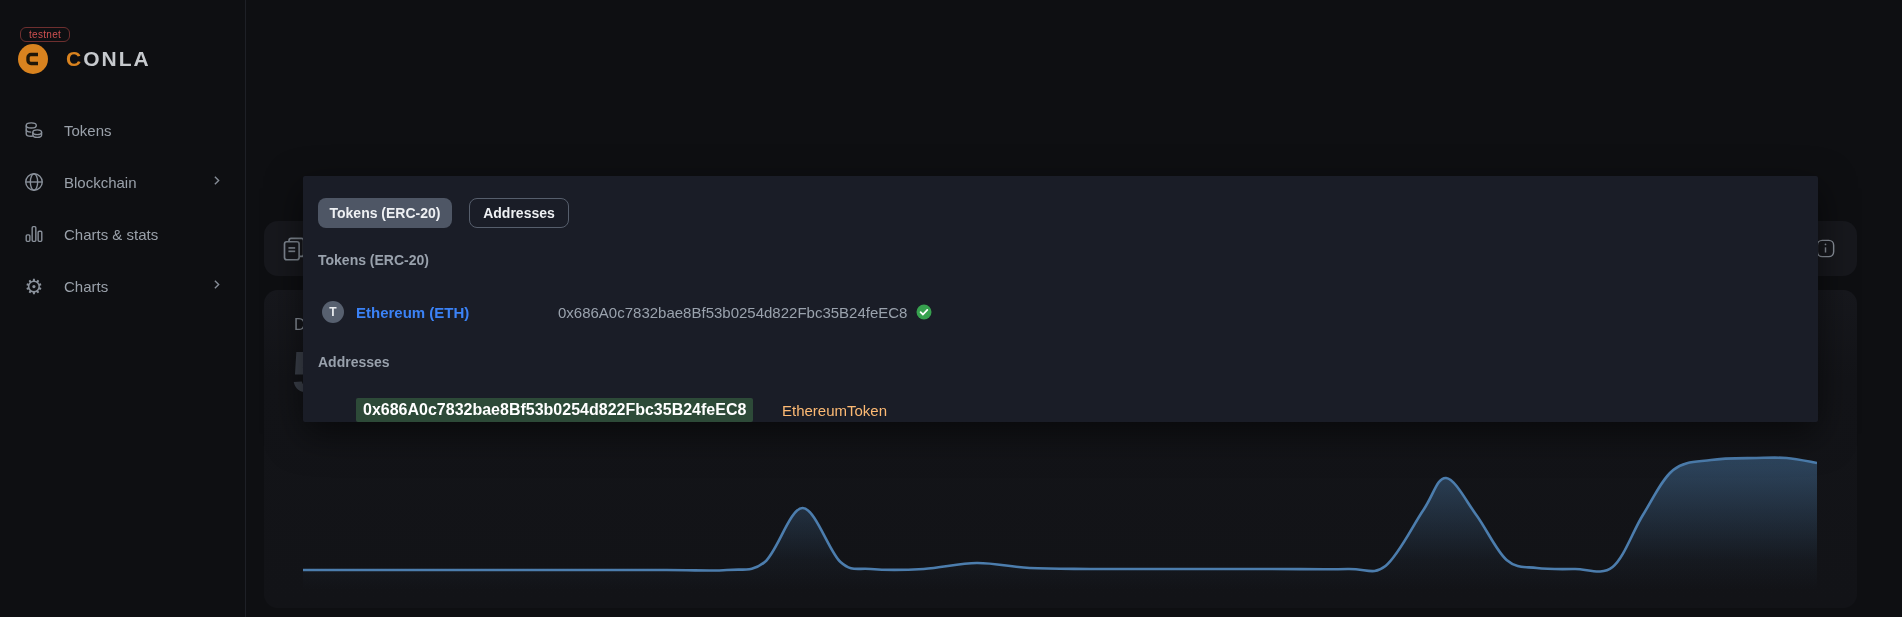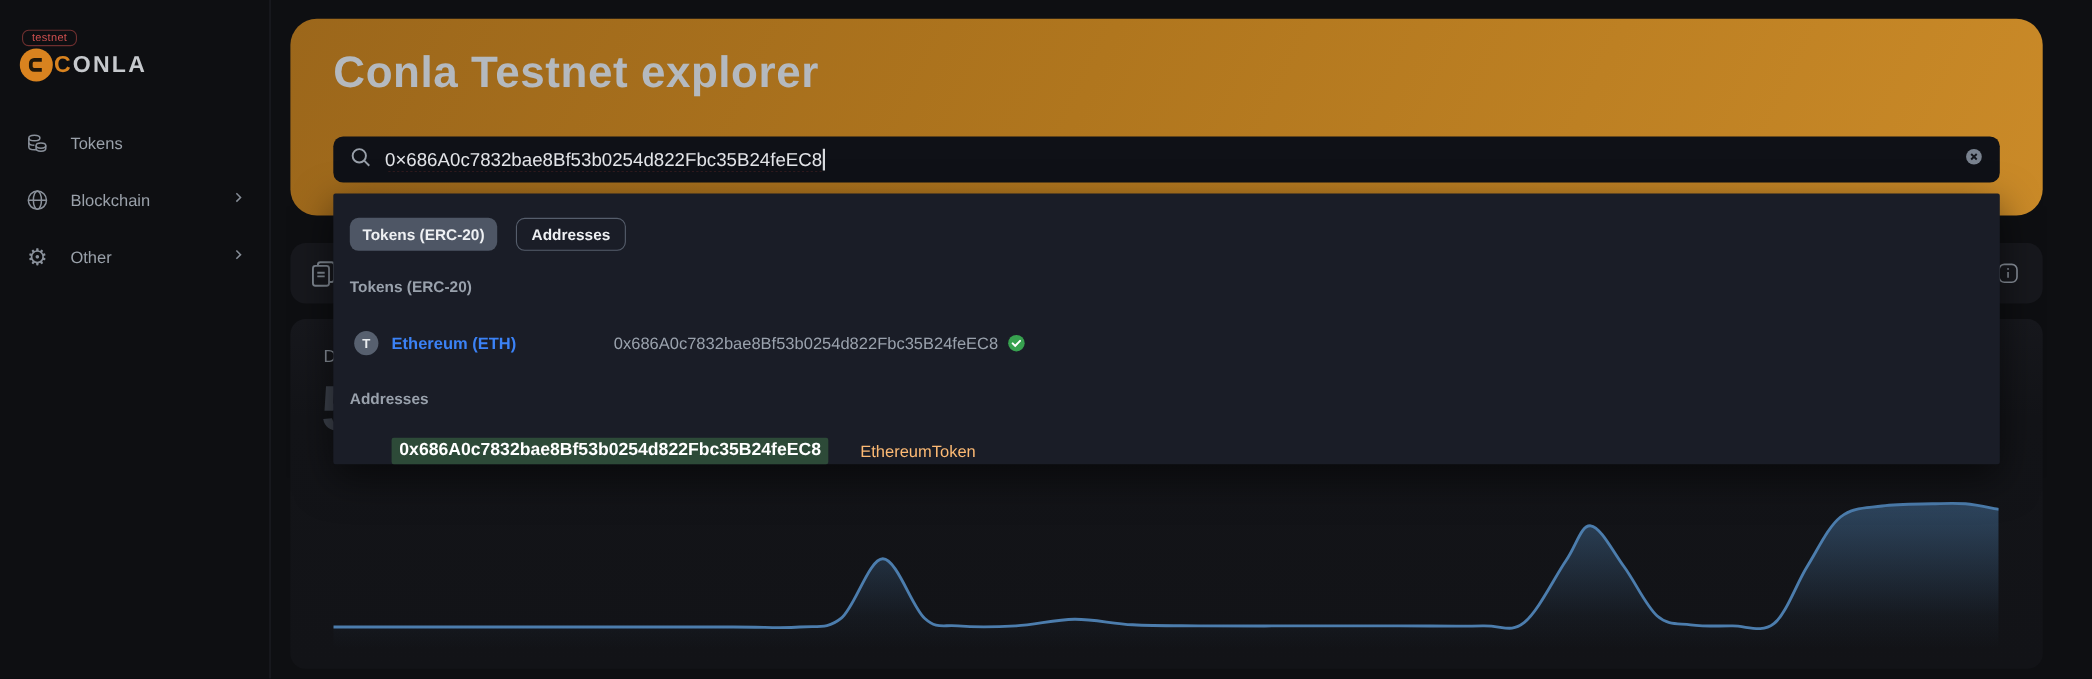--- a/index.html
+++ b/index.html
@@ -5,21 +5,21 @@
   html,body{margin:0;padding:0;background:#0e0f12;}
   body{width:1902px;height:617px;position:relative;overflow:hidden;
        font-family:"Liberation Sans","DejaVu Sans",sans-serif;color:#e6e8ec;}
   .page{position:absolute;inset:0;}
 
   
   .sidebar{position:absolute;left:0;top:0;width:246px;height:617px;
            background:#0e0f12;border-right:1px solid #1e2026;box-sizing:border-box;}
   .testnet-badge{position:absolute;left:20px;top:27px;font-size:10px;color:#cf5050;
       border:1px solid #6e2f2f;border-radius:6px;padding:1px 8px;letter-spacing:.3px;}
-  .logo-row{position:absolute;left:18px;top:44px;display:flex;align-items:center;gap:1px;}
+  .logo-row{position:absolute;left:18px;top:44px;display:flex;align-items:center;gap:18px;}
   .logo-mark{width:30px;height:30px;border-radius:50%;background:#d9831f;
       display:flex;align-items:center;justify-content:center;}
   .brand{font-size:21px;font-weight:bold;letter-spacing:2px;color:#c6c9cd;}
   .brand .first{color:#d9831f;}
   .nav{position:absolute;left:0;top:112px;width:100%;}
   .nav-item{height:36px;margin:0 12px 16px 12px;display:flex;align-items:center;
       gap:18px;padding:0 10px;border-radius:8px;cursor:pointer;}
   .nav-item .ic{width:24px;display:flex;justify-content:center;}
   .nav-item .lbl{flex:1;font-size:15px;color:#9aa1aa;}
   .gear-glyph{font-size:21px;color:#8a919b;line-height:1;}
@@ -111,48 +111,42 @@
             <line x1="3" y1="12" x2="21" y2="12"></line>
           </svg>
           </span>
         <span class="lbl">Blockchain</span>
         <span>
           <svg width="13" height="13" viewBox="0 0 24 24" fill="none" stroke="#858c96" stroke-width="2.6">
               <polyline points="9 5 16 12 9 19"></polyline>
             </svg></span>
       </div>
       <div class="nav-item">
+        <span class="ic">
+          <svg width="22" height="22" viewBox="0 0 24 24" fill="none" stroke="#8a919b" stroke-width="1.5">
+            <rect x="3.5" y="13" width="4" height="7" rx="1.2"></rect>
+            <rect x="10" y="4" width="4" height="16" rx="1.2"></rect>
+            <rect x="16.5" y="9" width="4" height="11" rx="1.2"></rect>
+          </svg>
+          </span>
+        <span class="lbl">Charts &amp; stats</span>
+      </div>
+      <div class="nav-item">
         <span class="ic gear-glyph">⚙</span>
-        <span class="lbl">Other</span>
+        <span class="lbl">Charts</span>
         <span>
           <svg width="13" height="13" viewBox="0 0 24 24" fill="none" stroke="#858c96" stroke-width="2.6">
               <polyline points="9 5 16 12 9 19"></polyline>
             </svg></span>
       </div>
     </div>
   </div>
 
   <div class="main">
 
-    <div class="banner">
-      <div class="banner-title">Conla Testnet explorer</div>
-      <div class="search-bar">
-        <span>
-          <svg width="22" height="22" viewBox="0 0 24 24" fill="none" stroke="#99a0aa" stroke-width="1.9">
-            <circle cx="10.5" cy="10.5" r="6.6"></circle>
-              <line x1="15.6" y1="15.6" x2="20.4" y2="20.4"></line>
-          </svg></span>
-        <span class="search-text"><span class="misspell">0×686A0c7832bae8Bf53b0254d822Fbc35B24feEC8</span><span class="caret"></span></span>
-        <span style="cursor:pointer;">
-          <svg width="19" height="19" viewBox="0 0 24 24">
-            <circle cx="12" cy="12" r="9" fill="#79828f"></circle>
-            <path d="M8.8 8.8 l6.4 6.4 M15.2 8.8 l-6.4 6.4" stroke="#14161c" stroke-width="2.2"></path>
-          </svg></span>
-      </div>
-    </div>
 
     <div class="docs-row">
       <span class="left-ic">
         <svg width="27" height="27" viewBox="0 0 24 24" fill="none" stroke="#7f8791" stroke-width="1.5">
           <rect x="8" y="3" width="13" height="16" rx="2"></rect>
           <rect x="4" y="6" width="13" height="16" rx="2" fill="#17181d"></rect>
           <line x1="7.5" y1="11.5" x2="13.5" y2="11.5"></line>
           <line x1="7.5" y1="14.5" x2="13.5" y2="14.5"></line>
         </svg></span>
       <span class="right-ic">

